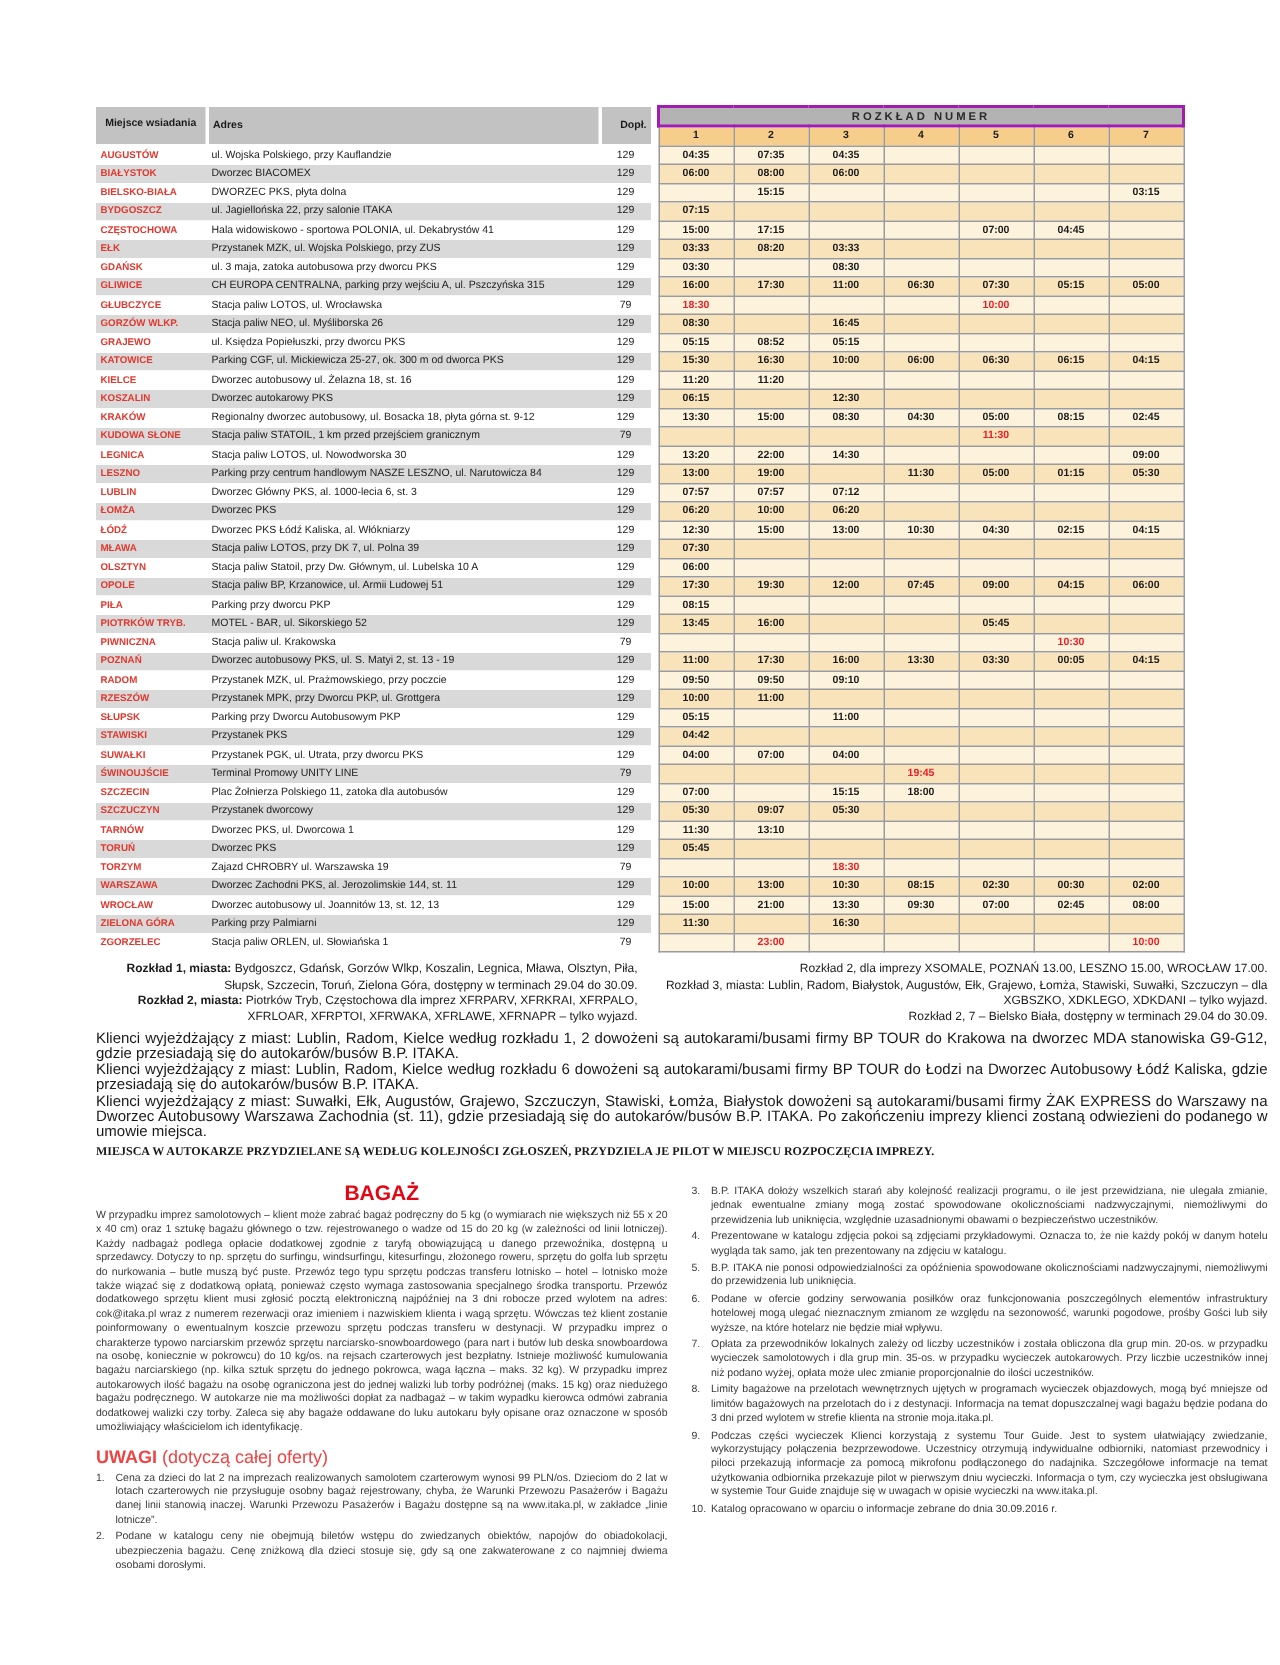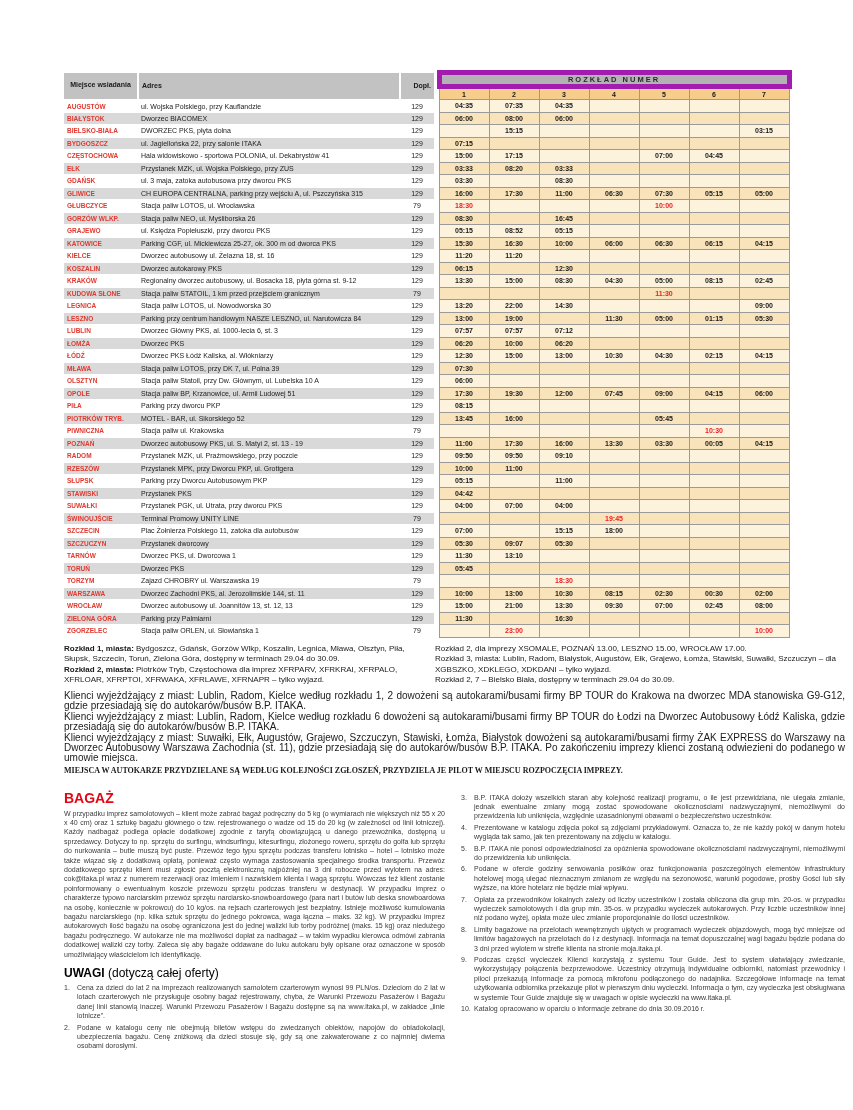--- a/index.html
+++ b/index.html
@@ -9,52 +9,52 @@
     color:#1a1a1a;overflow:hidden;
   }
   .page{box-sizing:border-box;padding:70px 8px 0 64px;}
 
   
   table.timetable{border-collapse:collapse;table-layout:fixed;width:725px;}
   table.timetable th,table.timetable td{padding:0 3px;overflow:hidden;white-space:nowrap;box-sizing:border-box;}
   .h-left{background:#c2c2c2;font-size:7px;font-weight:bold;text-align:left;border-right:2px solid #fff;border-bottom:2px solid #fff;vertical-align:middle;}
   .h-city{text-align:center;white-space:normal;line-height:1.15;}
   .h-dopl{text-align:right;border-right:none;}
-  .h-band{background:#b3b3b3;color:#2a2a2a;font-size:7.5px;font-weight:bold;letter-spacing:2px;text-align:center;height:13px;border:5px solid #a21caf;}
+  .h-band{background:#b3b3b3;color:#2a2a2a;font-size:7.5px;font-weight:bold;letter-spacing:2px;text-align:center;height:13px;border:2px solid #a21caf;}
   #schedule-cols th{background:#f7cd8c;border:1px solid #9a9a9a;font-size:7px;font-weight:bold;text-align:center;height:13px;}
   th.gap,td.gap{background:#fff;border:none;padding:0;}
   tbody td{height:12.5px;font-size:7px;vertical-align:middle;}
   td.city{color:#e0392f;font-weight:bold;font-size:6.5px;border-bottom:1px solid #fff;}
   td.addr{font-size:7px;color:#222;border-bottom:1px solid #fff;}
   td.dopl{text-align:center;border-bottom:1px solid #fff;}
   tr.even td.city,tr.even td.addr,tr.even td.dopl{background:#ffffff;}
   tr.odd  td.city,tr.odd  td.addr,tr.odd  td.dopl{background:#d9d9d9;}
   td.time{border:1px solid #9a9a9a;text-align:center;font-weight:bold;}
   tr.even td.time{background:#fdf3dd;}
   tr.odd  td.time{background:#f8e3bb;}
   td.time.red{color:#ed1c24;}
 
   
   .footnotes{display:flex;gap:10px;margin-top:6px;font-size:8px;line-height:10.5px;}
   .fn-left{flex:0 0 361px;}
   .fn-right{flex:1;}
-  .fnote{margin:0;}
+  .fnote{margin:0;text-align:right;}
   .fnote b{font-weight:bold;}
 
   
   .transfer{margin-top:5px;font-size:10px;line-height:10px;text-align:justify;}
   .para{margin:0 0 1px 0;}
   .seats{font-weight:bold;font-size:8px;line-height:10px;margin-top:3px;font-family:Liberation Serif, serif;}
 
   
   .cols{display:flex;gap:16px;margin-top:14px;}
   .col-left{flex:0 0 381px;}
   .col-right{flex:1;padding-top:3px;}
-  .red-h1{color:#e30613;font-size:14px;font-weight:bold;margin:0 0 3px 0;}
-  .red-h2{color:#000000;font-size:12px;font-weight:bold;margin:7px 0 3px 0;}
+  .red-h1{color:#e30613;font-size:14px;font-weight:bold;margin:0 0 3px 0;text-align:center;}
+  .red-h2{color:#ef4444;font-size:12px;font-weight:bold;margin:7px 0 3px 0;}
   .red-h2 .light{font-weight:normal;}
   .small{font-size:7px;line-height:9.4px;text-align:justify;margin:0;color:#3a3a3a;}
   .li{display:flex;font-size:7px;line-height:9.4px;color:#3a3a3a;margin:0 0 2px 0;}
   .li .num{flex:0 0 13px;}
   .li .txt{flex:1;text-align:justify;}
 </style>
 </head>
 <body>
 
 <div class="page">

